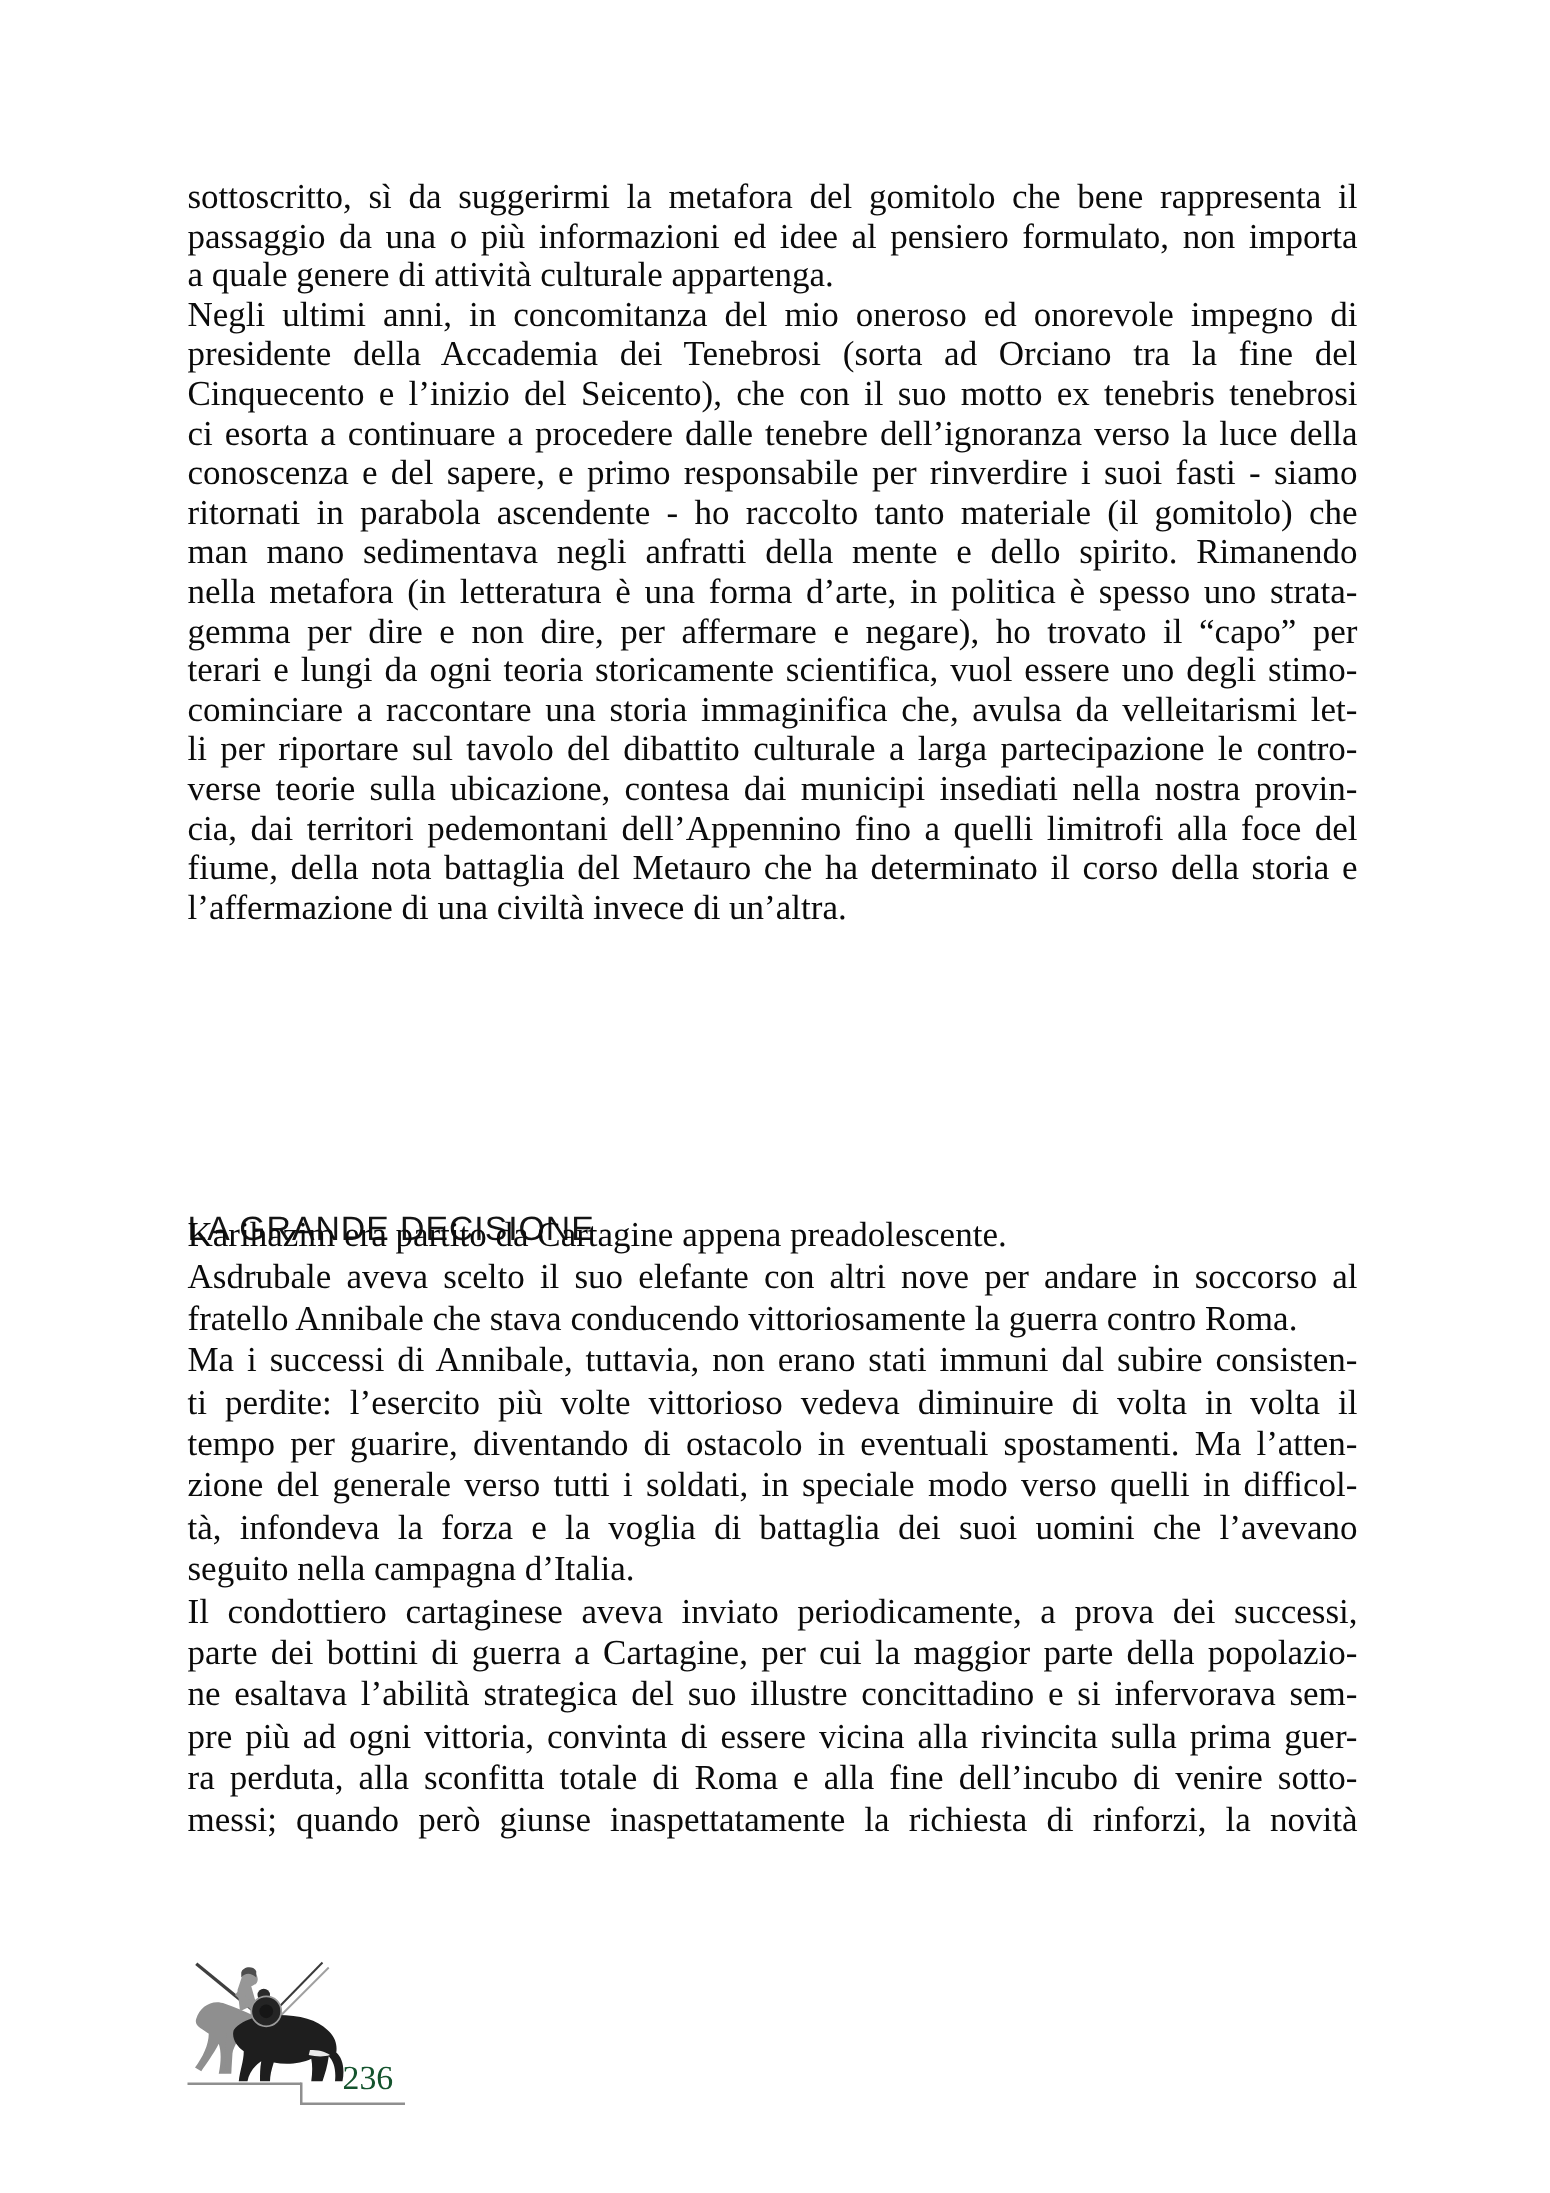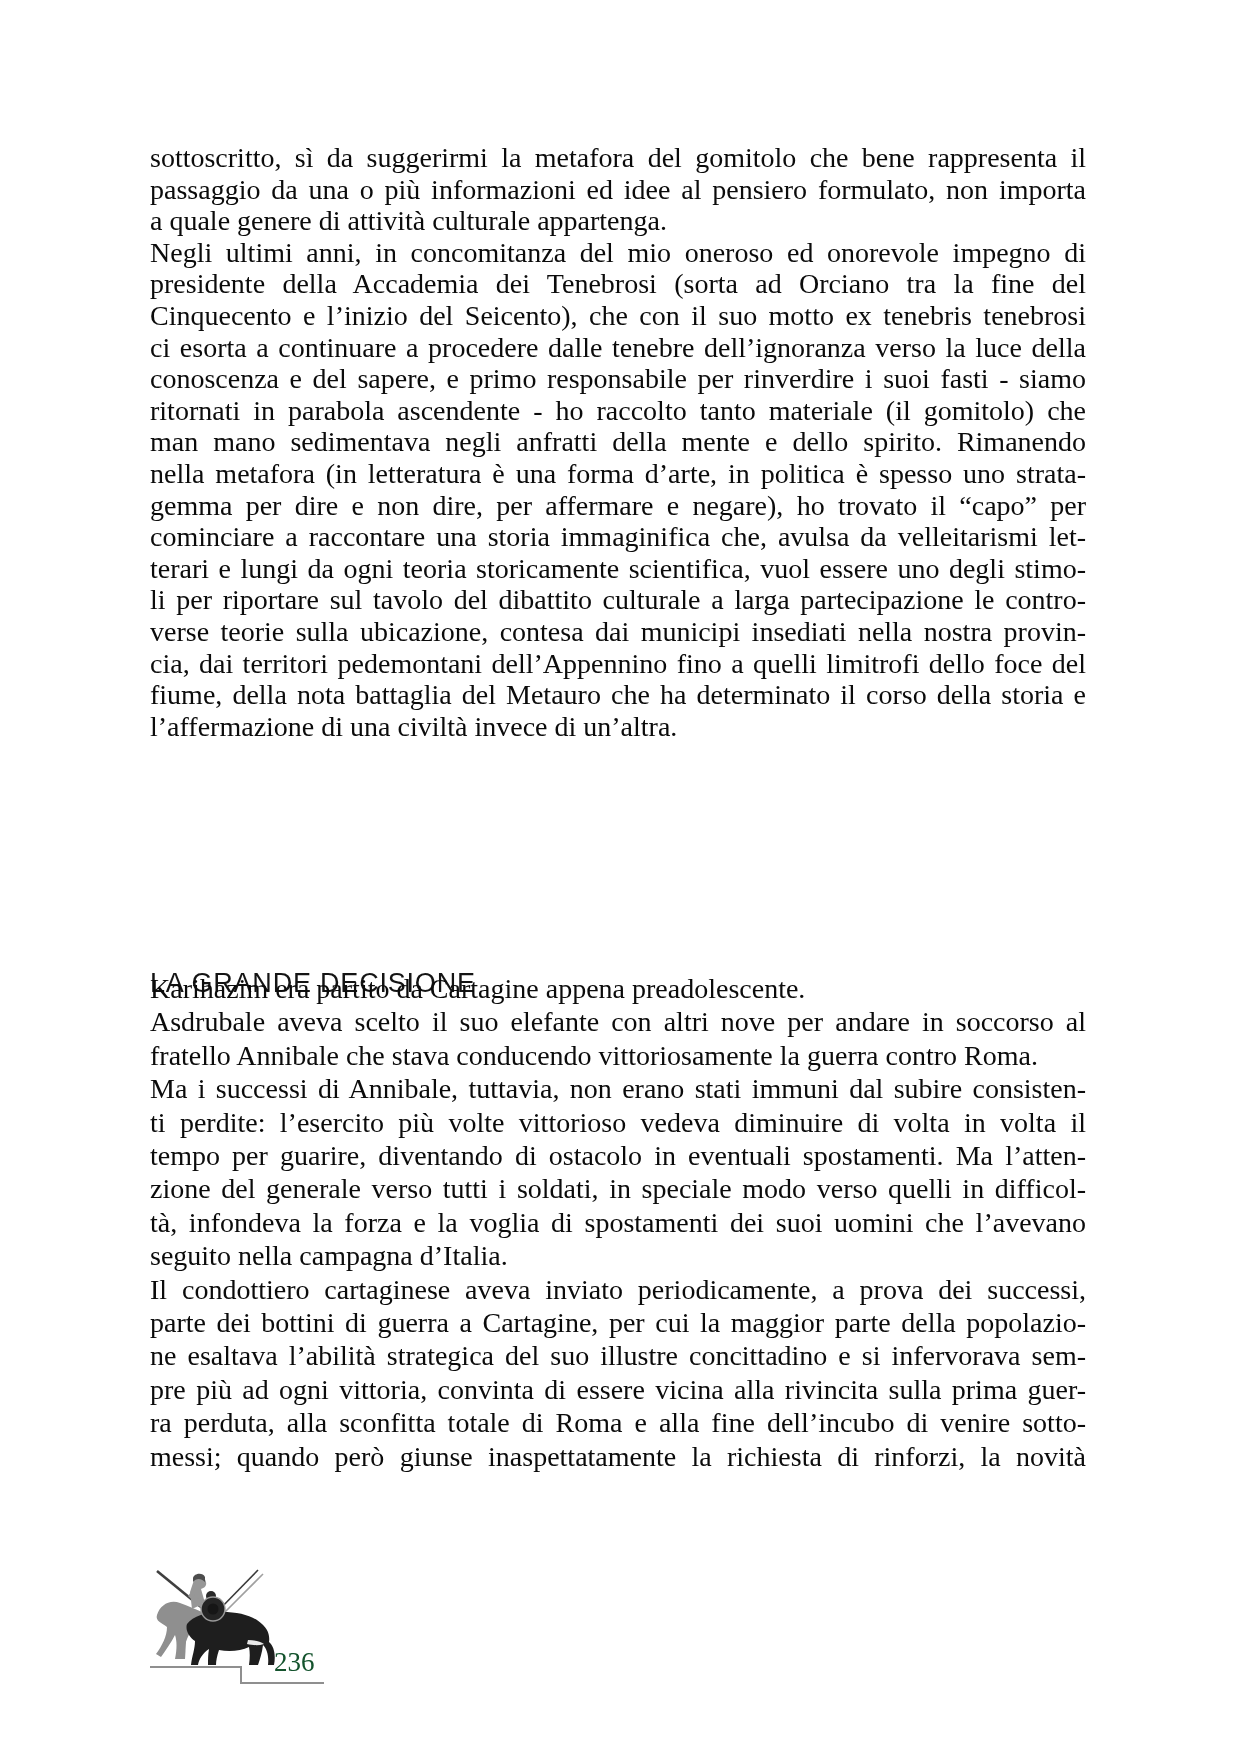--- a/index.html
+++ b/index.html
@@ -79,46 +79,46 @@
     <div class="para">
         <div class="line">Negli ultimi anni, in concomitanza del mio oneroso ed onorevole impegno di</div>
         <div class="line">presidente della Accademia dei Tenebrosi (sorta ad Orciano tra la fine del</div>
         <div class="line">Cinquecento e l’inizio del Seicento), che con il suo motto ex tenebris tenebrosi</div>
         <div class="line">ci esorta a continuare a procedere dalle tenebre dell’ignoranza verso la luce della</div>
         <div class="line">conoscenza e del sapere, e primo responsabile per rinverdire i suoi fasti - siamo</div>
         <div class="line">ritornati in parabola ascendente - ho raccolto tanto materiale (il gomitolo) che</div>
         <div class="line">man mano sedimentava negli anfratti della mente e dello spirito. Rimanendo</div>
         <div class="line">nella metafora (in letteratura è una forma d’arte, in politica è spesso uno strata-</div>
         <div class="line">gemma per dire e non dire, per affermare e negare), ho trovato il “capo” per</div>
+        <div class="line">terari e lungi da ogni teoria storicamente scientifica, vuol essere uno degli stimo-</div>
         <div class="line">cominciare a raccontare una storia immaginifica che, avulsa da velleitarismi let-</div>
-        <div class="line">terari e lungi da ogni teoria storicamente scientifica, vuol essere uno degli stimo-</div>
         <div class="line">li  per riportare sul tavolo del dibattito culturale a larga partecipazione le contro-</div>
         <div class="line">verse teorie sulla ubicazione, contesa dai municipi insediati nella nostra provin-</div>
-        <div class="line">cia, dai territori pedemontani dell’Appennino fino a quelli limitrofi dello foce del</div>
+        <div class="line">cia, dai territori pedemontani dell’Appennino fino a quelli limitrofi alla foce del</div>
         <div class="line">fiume, della nota battaglia del Metauro che ha determinato il corso della storia e</div>
         <div class="line last">l’affermazione di una civiltà invece di un’altra.</div>
       </div>
   </div>
 
   <div class="heading">LA GRANDE DECISIONE</div>
 
   <div class="text-block bottom">
     <div class="para">
         <div class="line last">Karihazim era partito da Cartagine appena preadolescente.</div>
       </div>
     <div class="para">
         <div class="line">Asdrubale aveva scelto il suo elefante con altri nove per andare in soccorso al</div>
         <div class="line last">fratello Annibale che stava conducendo vittoriosamente la guerra contro Roma.</div>
       </div>
     <div class="para">
         <div class="line">Ma i successi di Annibale, tuttavia, non erano stati immuni dal subire consisten-</div>
         <div class="line">ti  perdite: l’esercito più volte vittorioso vedeva diminuire di volta in volta il</div>
         <div class="line">tempo per guarire, diventando di ostacolo in eventuali spostamenti. Ma l’atten-</div>
         <div class="line">zione del generale verso tutti i soldati, in speciale modo verso quelli in difficol-</div>
-        <div class="line">tà, infondeva la forza e la voglia di spostamenti dei suoi uomini che l’avevano</div>
+        <div class="line">tà, infondeva la forza e la voglia di battaglia dei suoi uomini che l’avevano</div>
         <div class="line last">seguito nella campagna d’Italia.</div>
       </div>
     <div class="para">
         <div class="line">Il condottiero cartaginese aveva inviato periodicamente, a prova dei successi,</div>
         <div class="line">parte dei bottini di guerra a Cartagine, per cui la maggior parte della popolazio-</div>
         <div class="line">ne esaltava l’abilità strategica del suo illustre concittadino e si infervorava sem-</div>
         <div class="line">pre più ad ogni vittoria, convinta di essere vicina alla rivincita sulla prima guer-</div>
         <div class="line">ra perduta, alla sconfitta totale di Roma e alla fine dell’incubo di venire sotto-</div>
         <div class="line">messi; quando però giunse inaspettatamente la richiesta di rinforzi, la novità</div>
       </div>

